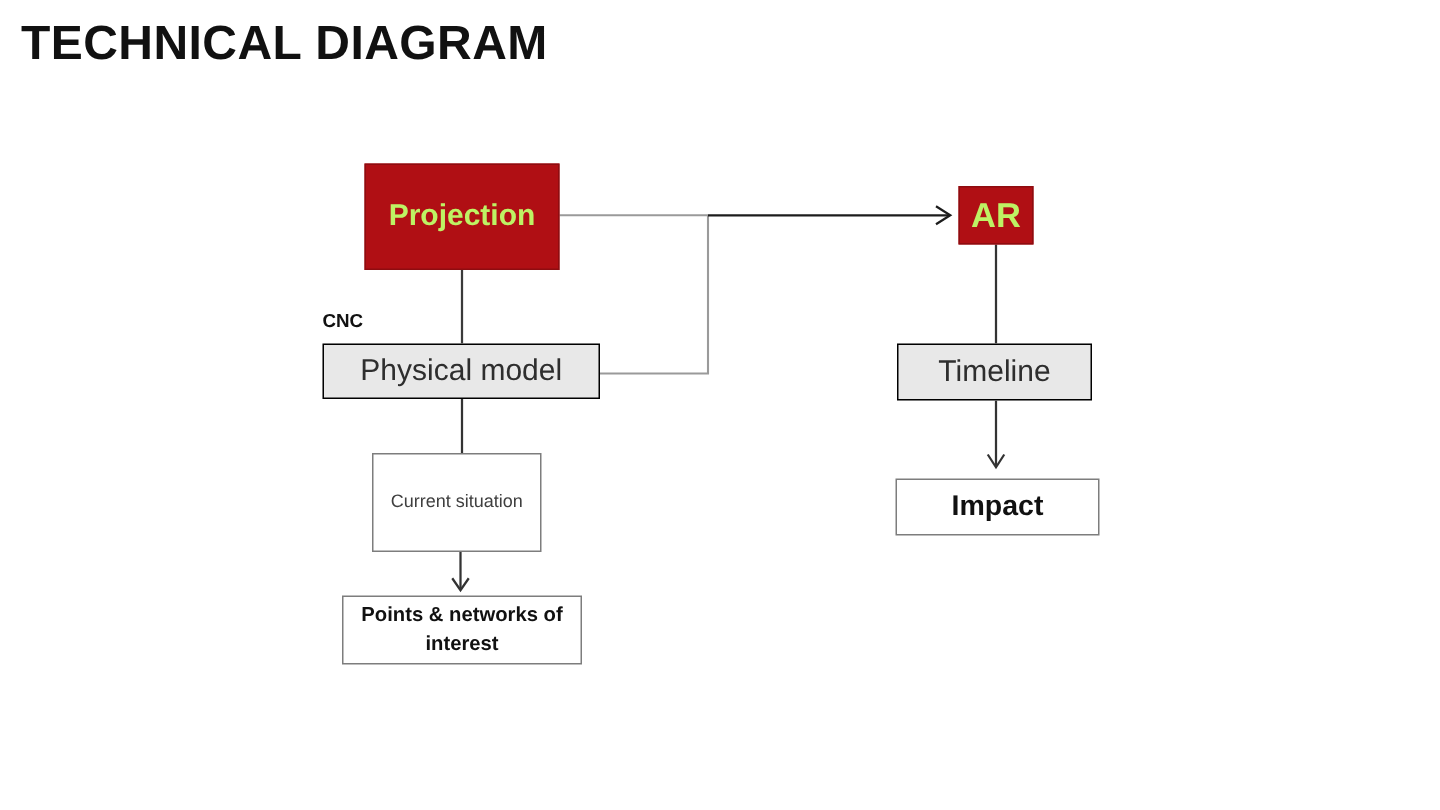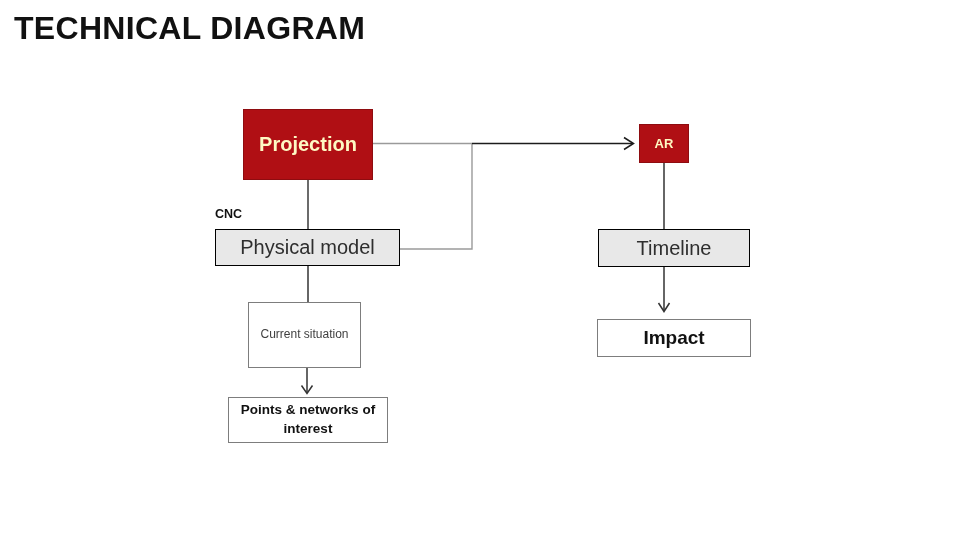--- a/index.html
+++ b/index.html
@@ -29,43 +29,43 @@
     position: absolute;
     box-sizing: border-box;
     display: flex;
     align-items: center;
     justify-content: center;
     text-align: center;
   }
   .node.red {
     background: #b00f14;
     border: 1px solid #8e0c10;
-    color: #fef9c3;
+    color: #bef264;
     font-weight: bold;
   }
   .node.gray {
     background: #e8e8e8;
     border: 1px solid #000000;
     color: #2e2e2e;
   }
   .node.white {
     background: #ffffff;
     border: 1px solid #7d7d7d;
     color: #3f3f3f;
   }
   .node.bold-text {
     font-weight: bold;
     color: #111111;
   }
   #node-projection      { left: 243px; top: 109px; width: 130px; height: 71px; font-size: 20px; }
-  #node-ar              { left: 639px; top: 124px; width: 50px;  height: 39px; font-size: 13px; }
+  #node-ar              { left: 639px; top: 124px; width: 50px;  height: 39px; font-size: 23px; }
   #node-physical-model  { left: 215px; top: 229px; width: 185px; height: 37px; font-size: 20px; }
-  #node-timeline        { left: 598px; top: 229px; width: 152px; height: 38px; font-size: 20px; }
+  #node-timeline        { left: 598px; top: 229px; width: 130px; height: 38px; font-size: 20px; }
   #node-current-situation { left: 248px; top: 302px; width: 113px; height: 66px; font-size: 12px; line-height: 1.28; padding: 0 10px; }
-  #node-impact          { left: 597px; top: 319px; width: 154px; height: 38px; font-size: 19px; }
+  #node-impact          { left: 597px; top: 319px; width: 136px; height: 38px; font-size: 19px; }
   #node-points-networks { left: 228px; top: 397px; width: 160px; height: 46px; font-size: 13.5px; line-height: 1.4; padding: 16px 6px; }
   .annotation {
     position: absolute;
     left: 215px;
     top: 207px;
     font-size: 12.5px;
     font-weight: bold;
     color: #111111;
   }
   .connector-layer {

